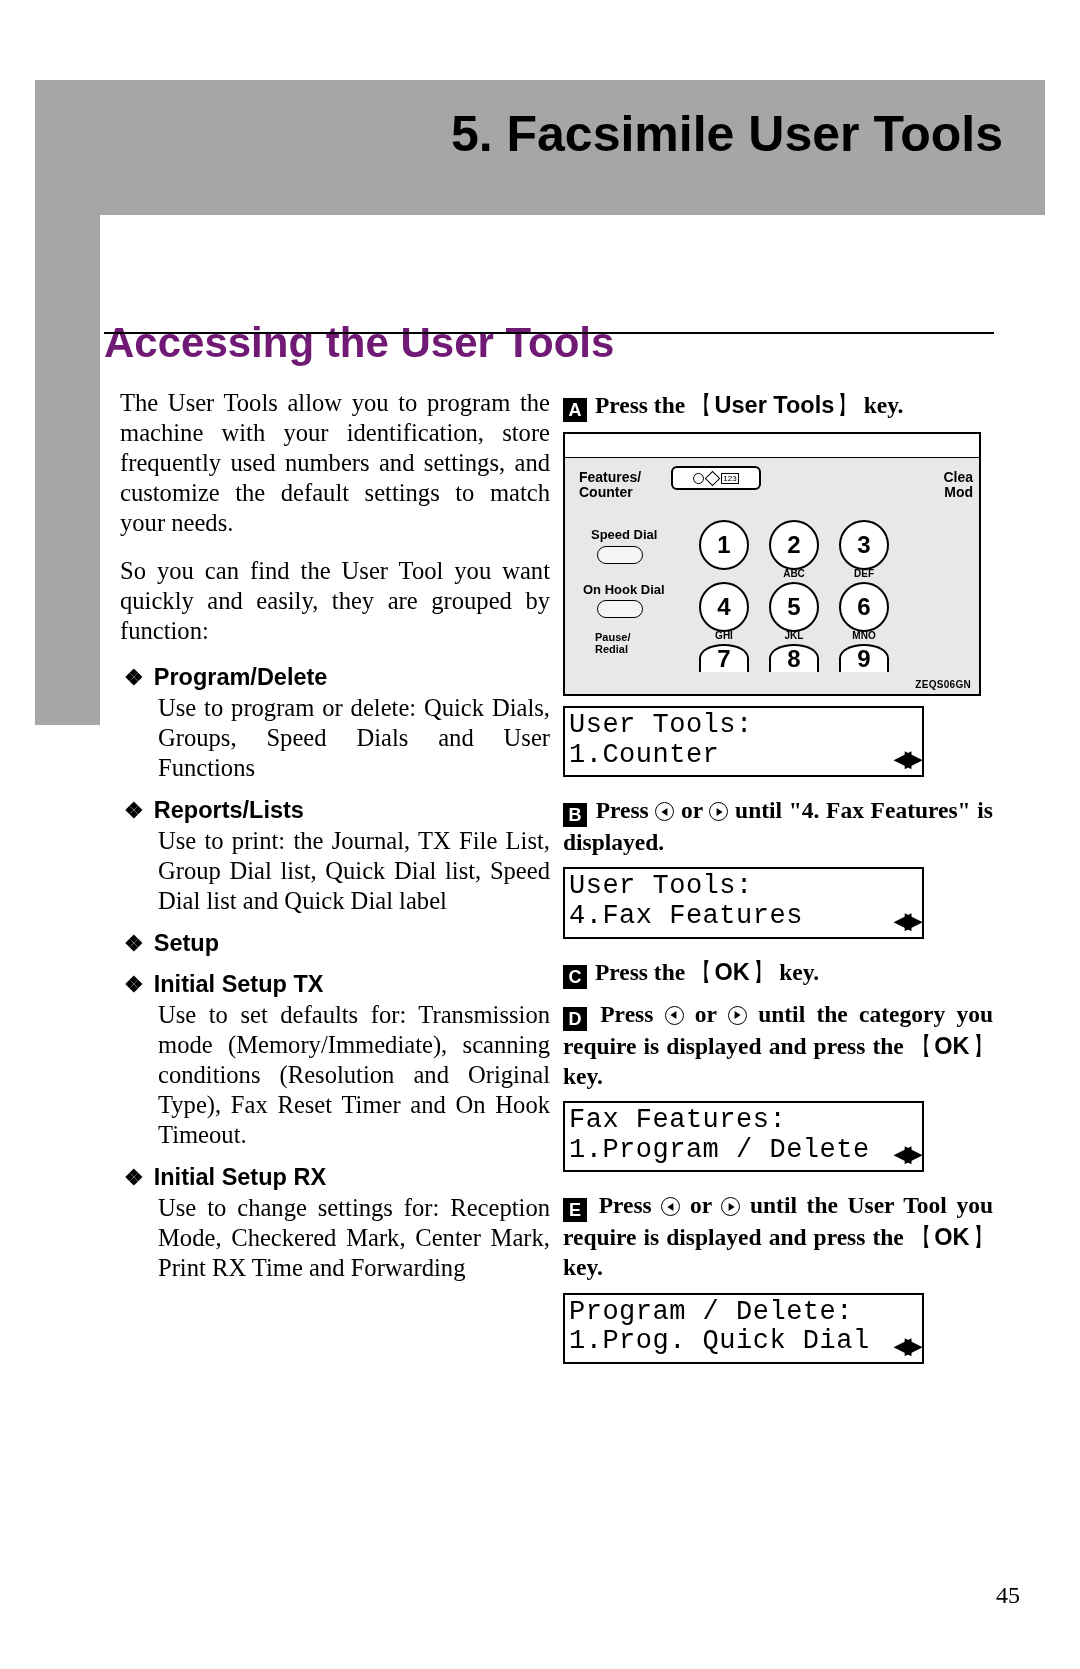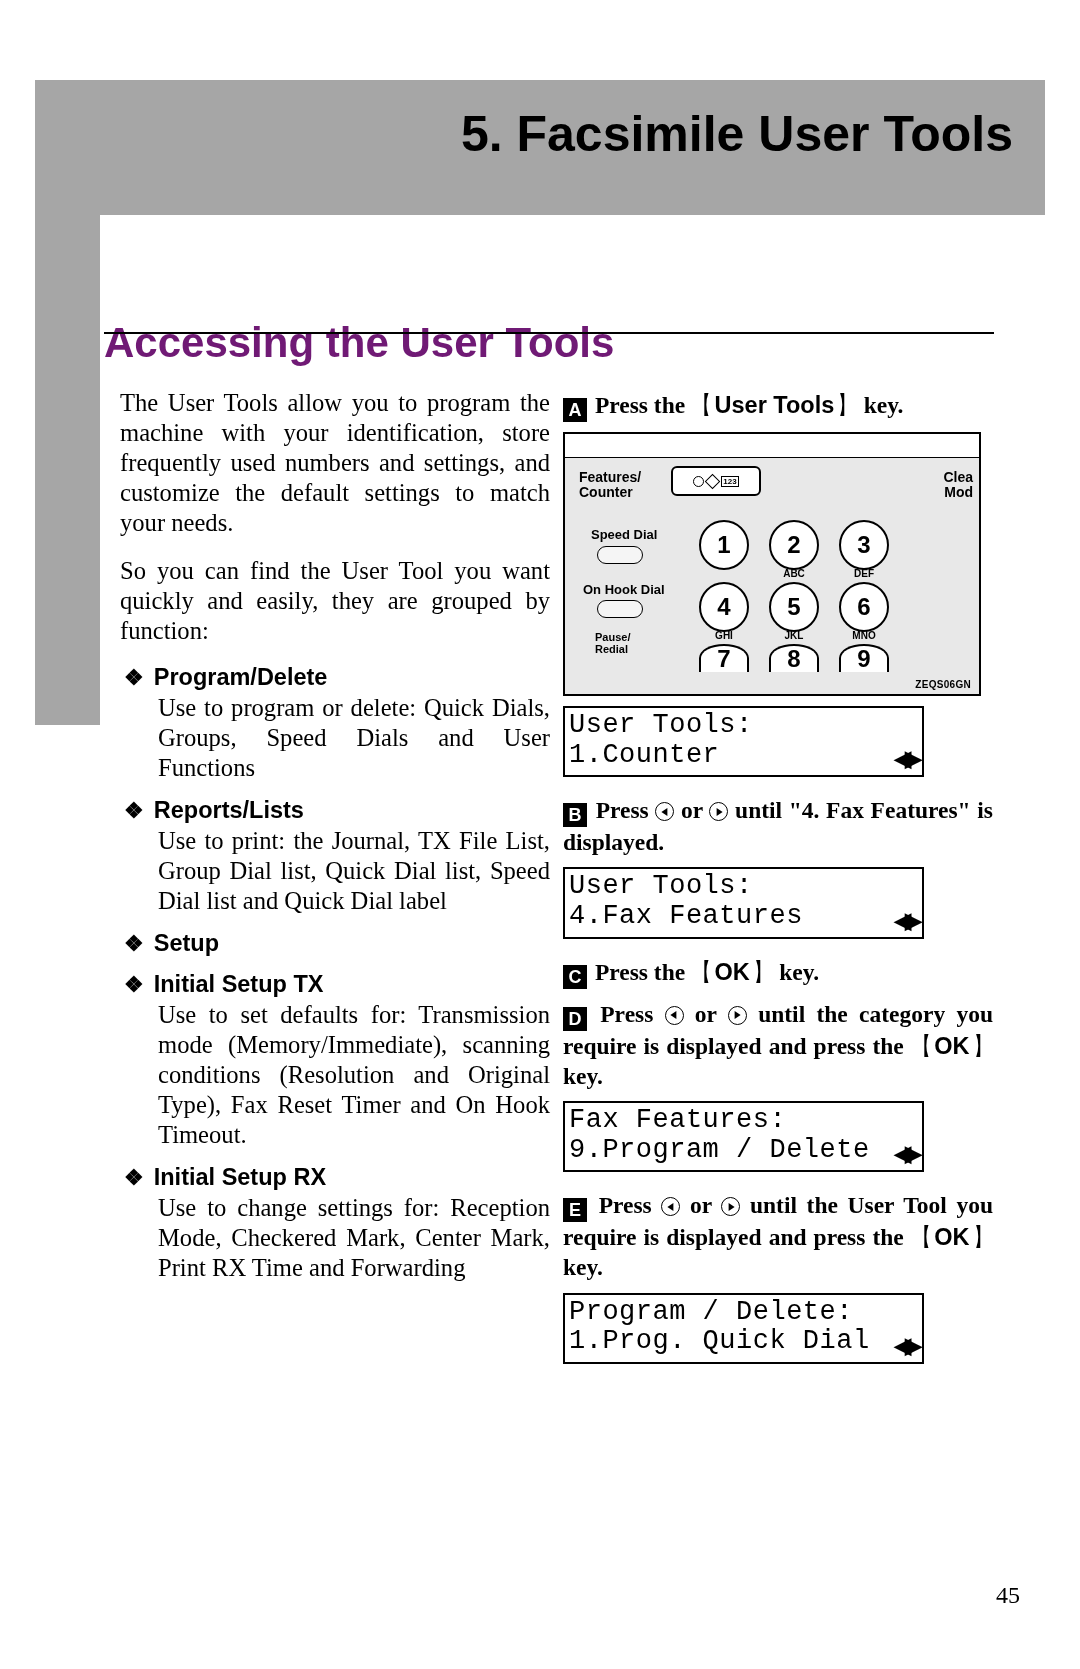--- a/index.html
+++ b/index.html
@@ -25,21 +25,20 @@
   .chapter-title {
     position: absolute;
     left: 35px; top: 105px;
     width: 1010px;
     text-align: right;
     padding-right: 42px;
     font-family: Arial, Helvetica, sans-serif;
     font-weight: bold;
     font-size: 50px;
     color: #000;
-    margin-left: 10px;
   }
   .section-title {
     position: absolute;
     left: 104px; top: 276px;
     font-family: Arial, Helvetica, sans-serif;
     font-weight: bold;
     font-size: 42px;
     color: #701a75;
     margin-top: 43px;
   }
@@ -138,25 +137,24 @@
     width: 418px; height: 264px;
     margin: 8px 0 10px 0;
     position: relative;
     overflow: hidden;
     background: #e8e8e8;
     font-family: Arial, Helvetica, sans-serif;
   }
   .device .topstrip{ position:absolute; left:0; top:0; width:100%; height:24px; background:#fff; border-bottom:1.5px solid #000;}
   .device .ut-label{ position:absolute; left:14px; top:36px; font-size:14px; font-weight:bold; line-height:1.05;}
   .device .ut-btn{
-    position:absolute; left:106px; top:32px; width:90px; height:30px;
+    position:absolute; left:106px; top:32px; width:90px; height:24px;
     background:#fff; border:2px solid #000; border-radius:6px;
     display:flex; align-items:center; justify-content:center; gap:3px;
     font-size:12px;
-    font-weight:bold;
   }
   .device .ut-btn .circ{ width:11px;height:11px;border:1.5px solid #000;border-radius:50%;}
   .device .ut-btn .diam{ width:11px;height:11px;border:1.5px solid #000;transform:rotate(45deg);}
   .device .ut-btn .rect{ width:18px;height:11px;border:1.5px solid #000;font-size:8px;display:flex;align-items:center;justify-content:center;}
   .device .clea{ position:absolute; right:6px; top:36px; font-size:14px; font-weight:bold; text-align:right; line-height:1.05;}
   .device .sd{ position:absolute; left:26px; top:93px; font-size:13px; font-weight:bold;}
   .device .sd-btn{ position:absolute; left:32px; top:112px; width:46px; height:18px; border:1.8px solid #000; border-radius:12px; background:#f5f5f5;}
   .device .ohd{ position:absolute; left:18px; top:148px; font-size:13px; font-weight:bold;}
   .device .ohd-btn{ position:absolute; left:32px; top:166px; width:46px; height:18px; border:1.8px solid #000; border-radius:12px; background:#f5f5f5;}
   .device .pause{ position:absolute; left:30px; top:198px; font-size:11px; font-weight:bold; line-height:1.05;}
@@ -293,21 +291,21 @@
     <span>Press the </span><span class="key-bracket"><span class="key-b">【</span><span>OK</span><span class="key-b">】</span></span><span> key.</span>
   </p>
 
   <p class="step-line">
     <span class="step-num">D</span>
     <span>Press </span><span class="arrow-circle left"></span><span> or </span><span class="arrow-circle right"></span><span> until the category you require is displayed and press the </span><span class="key-bracket"><span class="key-b">【</span><span>OK</span><span class="key-b">】</span></span><span> key.</span>
   </p>
 
   <div class="lcd">
     <div>Fax Features:</div>
-    <div>9.Program / Delete</div>
+    <div>1.Program / Delete</div>
     <span class="nav-arrows">◀▶</span>
   </div>
 
   <p class="step-line">
     <span class="step-num">E</span>
     <span>Press </span><span class="arrow-circle left"></span><span> or </span><span class="arrow-circle right"></span><span> until the User Tool you require is displayed and press the </span><span class="key-bracket"><span class="key-b">【</span><span>OK</span><span class="key-b">】</span></span><span> key.</span>
   </p>
 
   <div class="lcd">
     <div>Program / Delete:</div>

